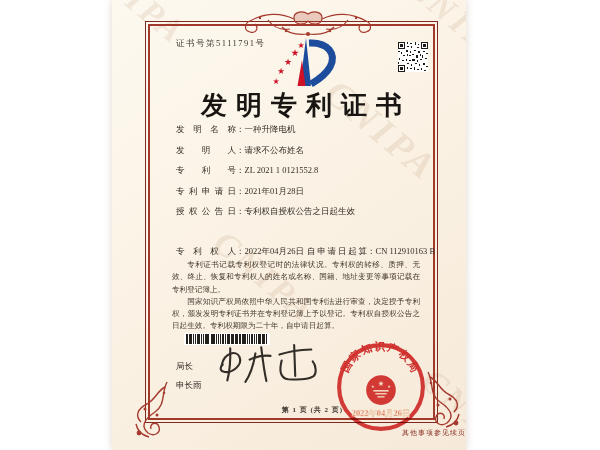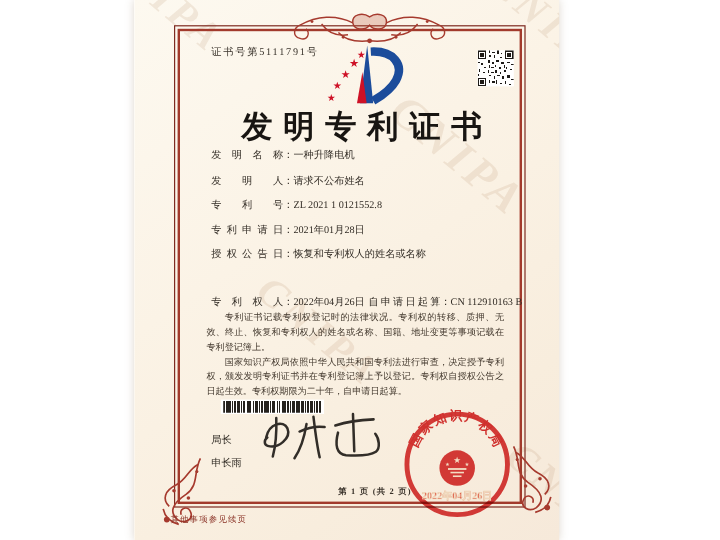--- a/index.html
+++ b/index.html
@@ -28,21 +28,21 @@
   .grant{position:absolute;left:26px;top:219px;right:8px;font-size:8.5px;color:#332d26;white-space:nowrap;line-height:12px;}
   .grant .pair2{position:absolute;left:131px;top:0;}
   .paras{position:absolute;left:22px;right:13px;top:233px;font-size:7.6px;line-height:1.62;
          text-align:justify;color:#43392e;}
   .paras p{margin:0;text-indent:2em;}
   .barcode{position:absolute;left:34px;top:307px;width:86px;height:12px;background:#fff;padding:1px 2px;box-sizing:border-box;}
   .director{position:absolute;left:26px;top:331px;font-size:8.5px;color:#2e2922;line-height:19px;}
   .sig{position:absolute;left:60px;top:315px;width:116px;height:58px;transform:rotate(-2deg);}
   .seal{position:absolute;left:184px;top:314px;width:94px;height:94px;mix-blend-mode:multiply;opacity:.93;}
   .pageinfo{top:379px;font-size:7px;color:#3a332b;letter-spacing:1px;text-indent:22px;}
-  .footnote{position:absolute;left:0;right:0;top:428px;text-align:left;text-indent:30px;
+  .footnote{position:absolute;left:0;right:0;top:428px;text-align:right;text-indent:30px;
             font-size:7px;color:#8a3226;letter-spacing:1px;}
   .lace{position:absolute;left:126px;top:9px;width:140px;height:30px;}
   .fl-left{position:absolute;left:19px;top:380px;width:40px;height:60px;}
   .fl-right{position:absolute;left:312px;top:364px;width:40px;height:72px;transform:scaleX(-1);}
 </style>
 </head>
 <body>
 
 <div class="canvas">
   <div class="photo">
@@ -139,21 +139,21 @@
         <div class="frow">
           <span class="flabel">发明人</span><span>：</span><span>请求不公布姓名</span>
         </div>
         <div class="frow">
           <span class="flabel">专利号</span><span>：</span><span>ZL 2021 1 0121552.8</span>
         </div>
         <div class="frow">
           <span class="flabel">专利申请日</span><span>：</span><span>2021年01月28日</span>
         </div>
         <div class="frow">
-          <span class="flabel">授权公告日</span><span>：</span><span>恢复和专利权人的姓名或名称</span>
+          <span class="flabel">授权公告日</span><span>：</span><span>专利权自授权公告之日起生效</span>
         </div>
       </div>
 
       <div class="grant">
         <span class="flabel">专利权人</span><span>：</span><span>2022年04月26日</span>
         <span class="pair2">
           <span class="flabel">自申请日起算</span><span>：</span><span>CN 112910163 B</span>
         </span>
       </div>
 

